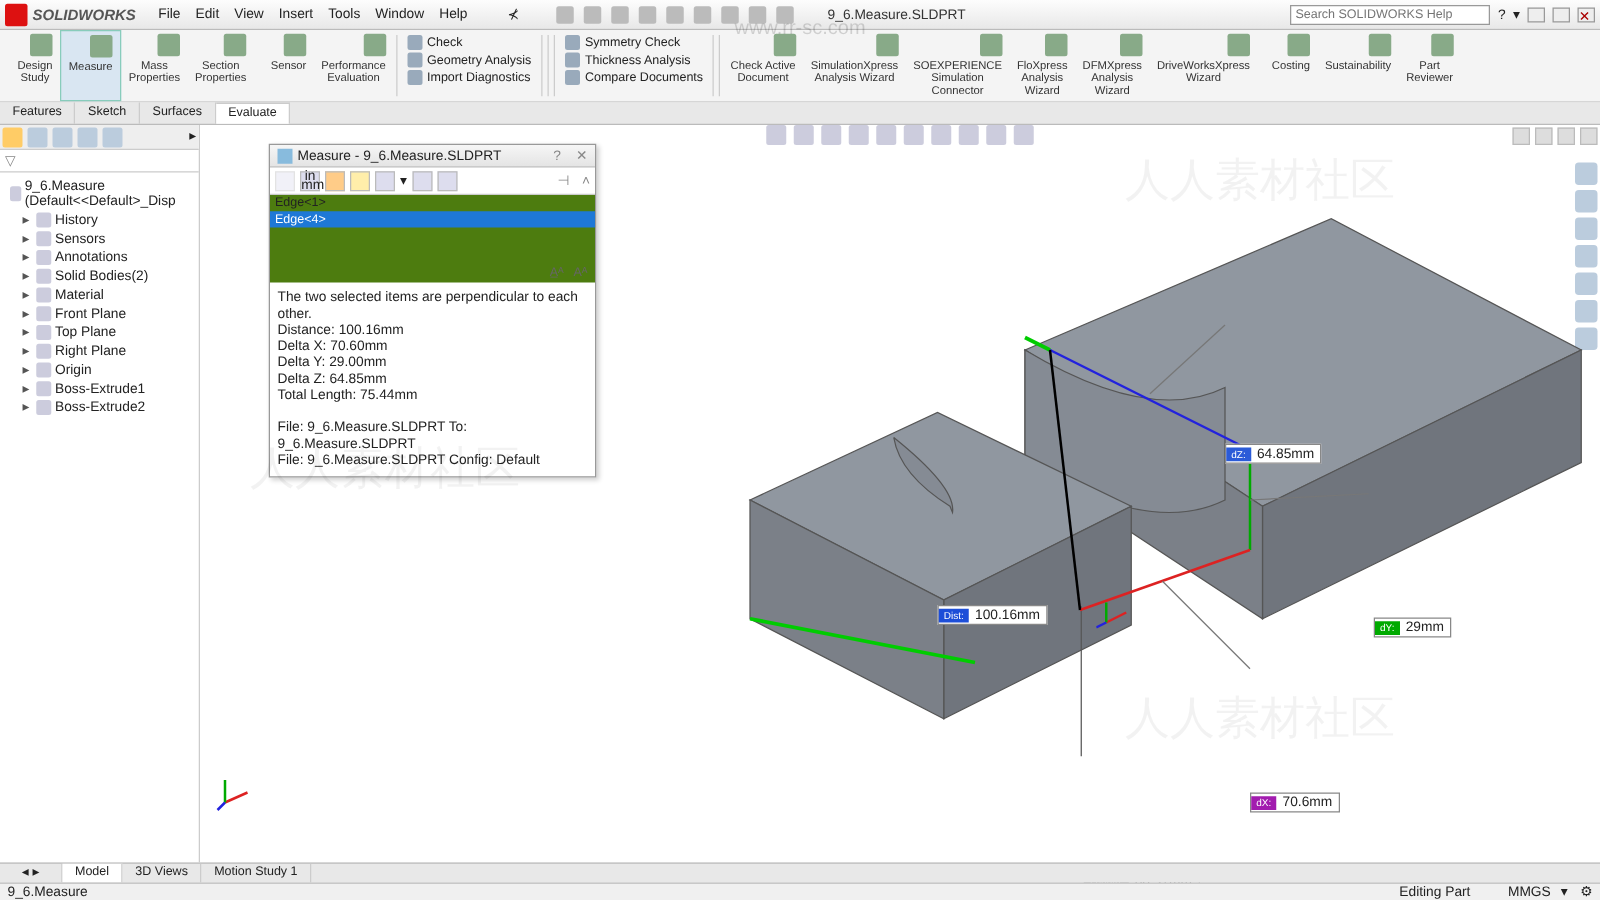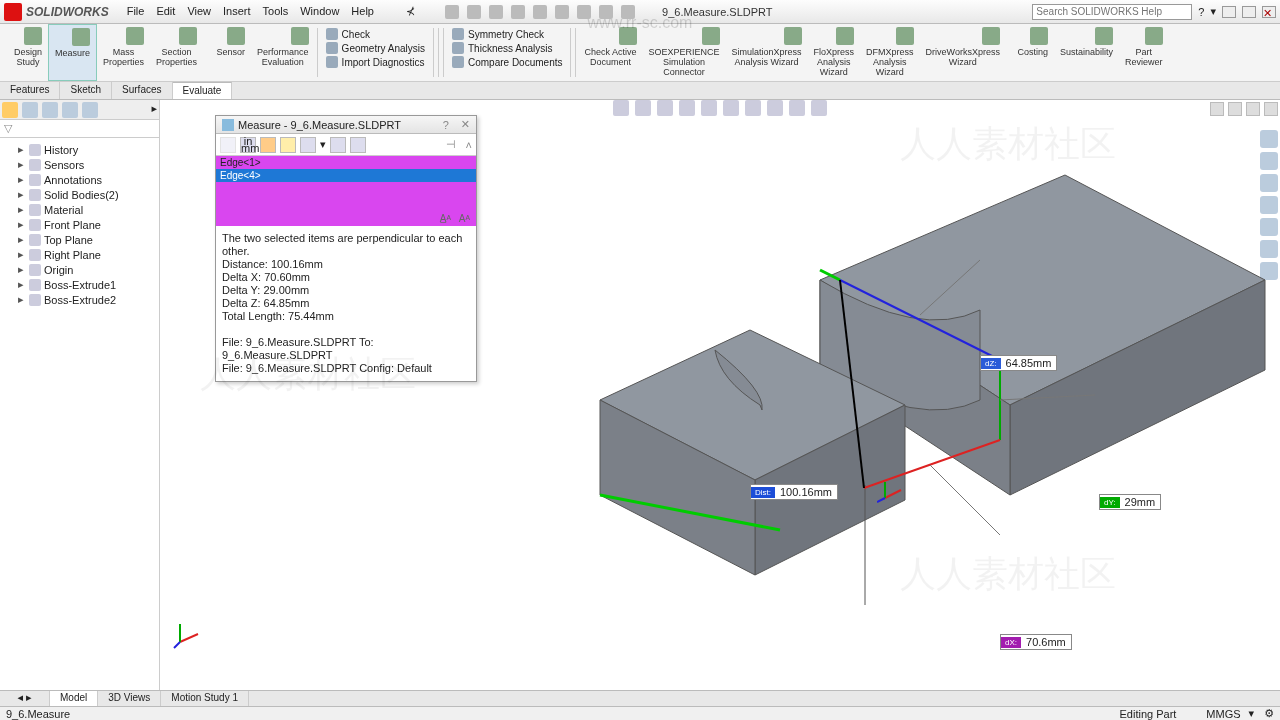--- a/index.html
+++ b/index.html
@@ -44,21 +44,21 @@
 .canvas-corner .ic{ width:14px; height:14px; background:#ddd; border:1px solid #bbb;}
 .rightbar { position:absolute; right:2px; top:30px; display:flex; flex-direction:column; gap:4px;}
 .rightbar .ic { width:18px; height:18px; background:#bcd; border-radius:3px;}
 .measure-dlg { position:absolute; left:215px; top:115px; width:262px; background:#fff; border:1px solid #999; box-shadow:2px 2px 4px rgba(0,0,0,.2);}
 .dlg-title { height:18px; background:linear-gradient(#f6f6f6,#e4e4e4); display:flex; align-items:center; padding:0 6px; border-bottom:1px solid #bbb; font-size:10px;}
 .dlg-title .ic { width:12px; height:12px; background:#8bd; margin-right:4px;}
 .dlg-title .sp { flex:1;}
 .dlg-toolbar { height:22px; display:flex; align-items:center; gap:4px; padding:2px 4px; border-bottom:1px solid #ccc;}
 .dlg-toolbar .ic { width:16px; height:16px; background:#dde; border:1px solid #bbb;}
 .dlg-toolbar .unit { font-size:8px; line-height:7px; text-align:center;}
-.dlg-sel { background:#d946ef;}
+.dlg-sel { background:#4d7c0f;}
 .dlg-sel .row { padding:1px 4px; font-size:10px;}
 .dlg-sel .row.sel { background:#1e78d6; color:#fff;}
 .dlg-sel .blank { height:44px;}
 .dlg-body { padding:6px 6px; font-size:10px; line-height:13px; position:relative;}
 .dlg-body .aa { position:absolute; right:6px; top:-14px; font-size:10px; color:#666;margin-left:11px;}
 .bottom-tabs { position:absolute; bottom:14px; left:0; right:0; height:16px; background:#e8e8e8; border-top:1px solid #bbb; display:flex;}
 .btab { padding:1px 10px; font-size:10px; border-right:1px solid #ccc;}
 .btab.active { background:#fff;}
 .statusbar { position:absolute; bottom:0; left:0; right:0; height:14px; background:#f0f0f0; border-top:1px solid #bbb; display:flex; align-items:center; padding:0 6px; font-size:10px;}
 .statusbar .sp { flex:1;}
@@ -171,27 +171,27 @@
         </div>
       </div>
       <div class="rdiv"></div>
     </div>
   <div class="rdiv"></div>
   <div id="rbig2" style="display:flex">
       <div class="rbtn">
         <div class="ic"></div>
         <div class="lbl">Check Active<br>Document</div>
       </div>
+      <div class="rbtn">
+        <div class="ic"></div>
+        <div class="lbl">SimulationXpress<br>Analysis Wizard</div>
+      </div>
       <div class="rbtn faded">
         <div class="ic"></div>
         <div class="lbl">SOEXPERIENCE<br>Simulation<br>Connector</div>
-      </div>
-      <div class="rbtn">
-        <div class="ic"></div>
-        <div class="lbl">SimulationXpress<br>Analysis Wizard</div>
       </div>
       <div class="rbtn">
         <div class="ic"></div>
         <div class="lbl">FloXpress<br>Analysis<br>Wizard</div>
       </div>
       <div class="rbtn">
         <div class="ic"></div>
         <div class="lbl">DFMXpress<br>Analysis<br>Wizard</div>
       </div>
       <div class="rbtn">
@@ -229,20 +229,24 @@
       <div class="ic"></div>
       <div class="ic"></div>
       <div class="ic"></div>
       <div class="ic"></div>
       <span style="margin-left:auto">▸</span>
     </div>
     <div style="height:18px;border-bottom:1px solid #ccc;padding:2px 4px">
       <span style="color:#888">▽</span>
     </div>
     <div class="tree">
+      <div class="tree-row">
+        <span class="ic"></span>
+        <span>9_6.Measure  (Default&lt;&lt;Default&gt;_Disp</span>
+      </div>
       <div id="tree-items">
           <div class="tree-row" style="padding-left: 16px;">
             <span class="exp">▸</span>
             <span class="ic"></span>
             <span>History</span>
           </div>
           <div class="tree-row" style="padding-left: 16px;">
             <span class="exp">▸</span>
             <span class="ic"></span>
             <span>Sensors</span>

